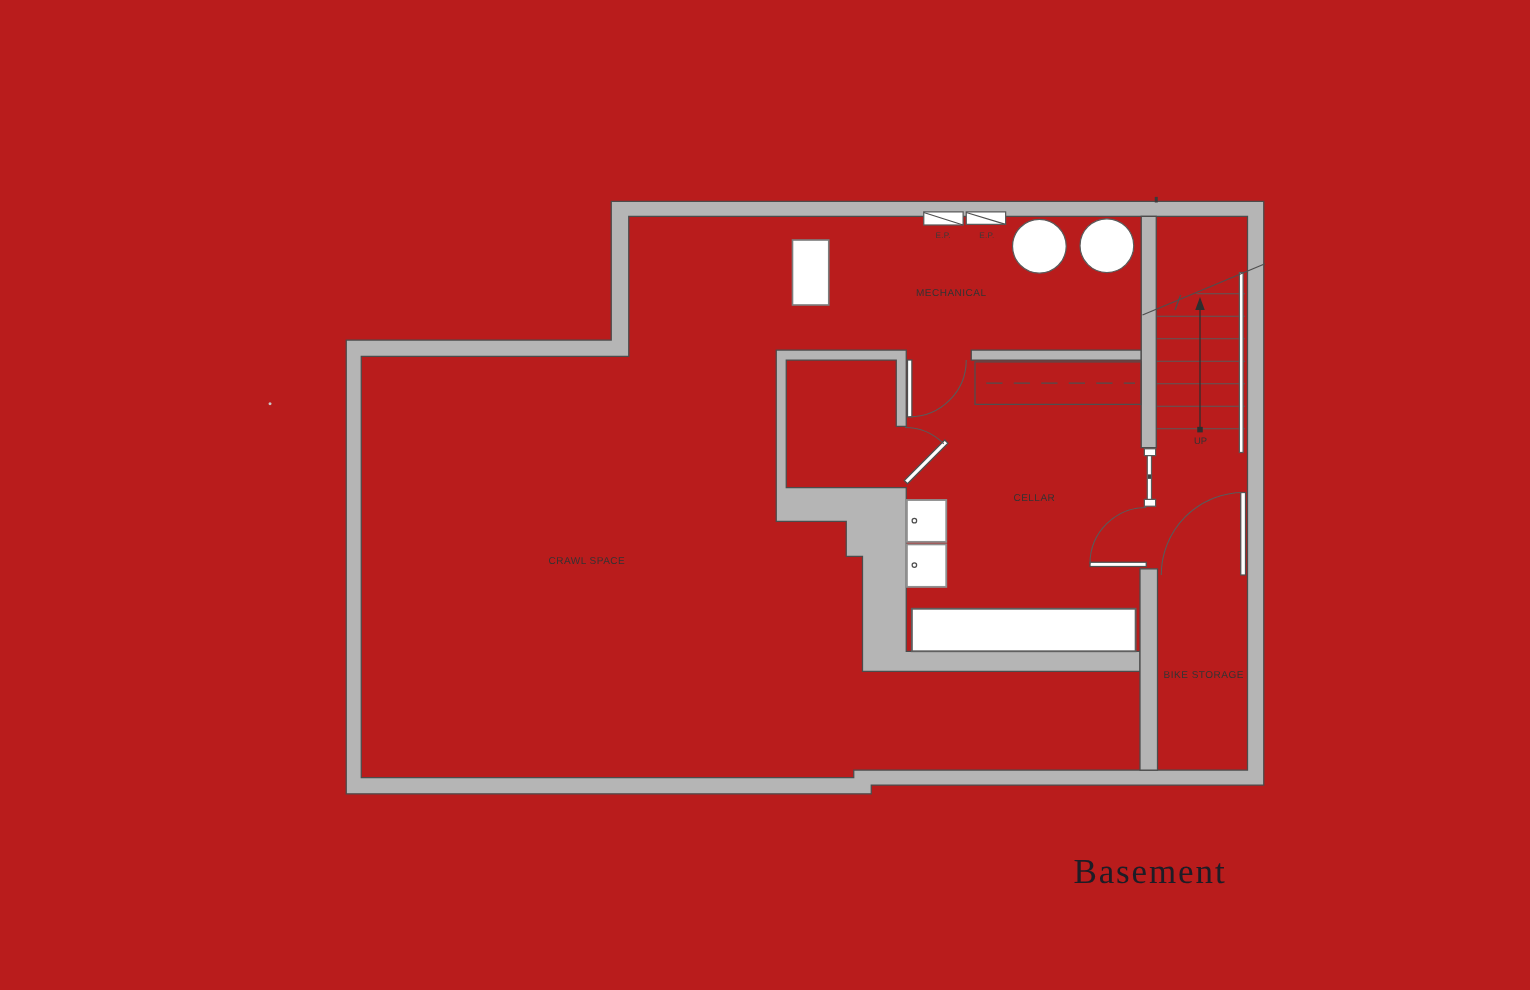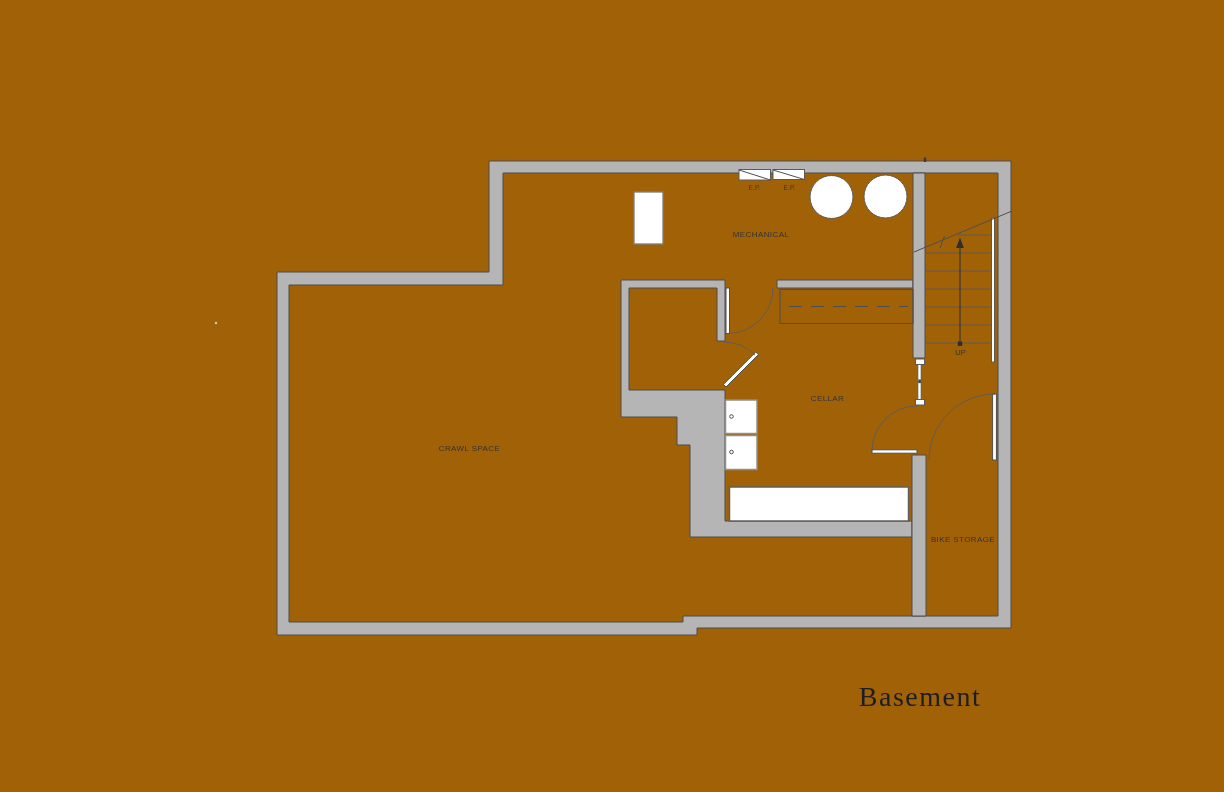--- a/index.html
+++ b/index.html
@@ -1,16 +1,16 @@
 <!DOCTYPE html>
 <html><head>
 <meta charset="utf-8">
 <style>
   html,body{margin:0;padding:0;background:#ffffff;}
-  .canvas{position:relative;width:1224px;height:792px;background:#a16207;overflow:hidden;
+  .canvas{position:relative;width:1224px;height:792px;background:#b91c1c;overflow:hidden;
           font-family:"Liberation Sans",sans-serif;}
   svg{display:block;}
   .wall{stroke:#4c4c4c;stroke-width:1;}
   .thinline{stroke:#4f4f4f;stroke-width:1;fill:none;}
   .arc{stroke:#5a5a5a;stroke-width:0.9;fill:none;}
   .leaf{fill:#ffffff;stroke:#4f4f4f;stroke-width:1;}
   .fixture{fill:#ffffff;stroke:#5a5a5a;stroke-width:1;}
   .equip{fill:#ffffff;stroke:#7d7d7d;stroke-width:1.3;}
   .cab{fill:#ffffff;stroke:#8f8f8f;stroke-width:1.5;}
   .bench{fill:#ffffff;stroke:#5f5f5f;stroke-width:1.5;}

